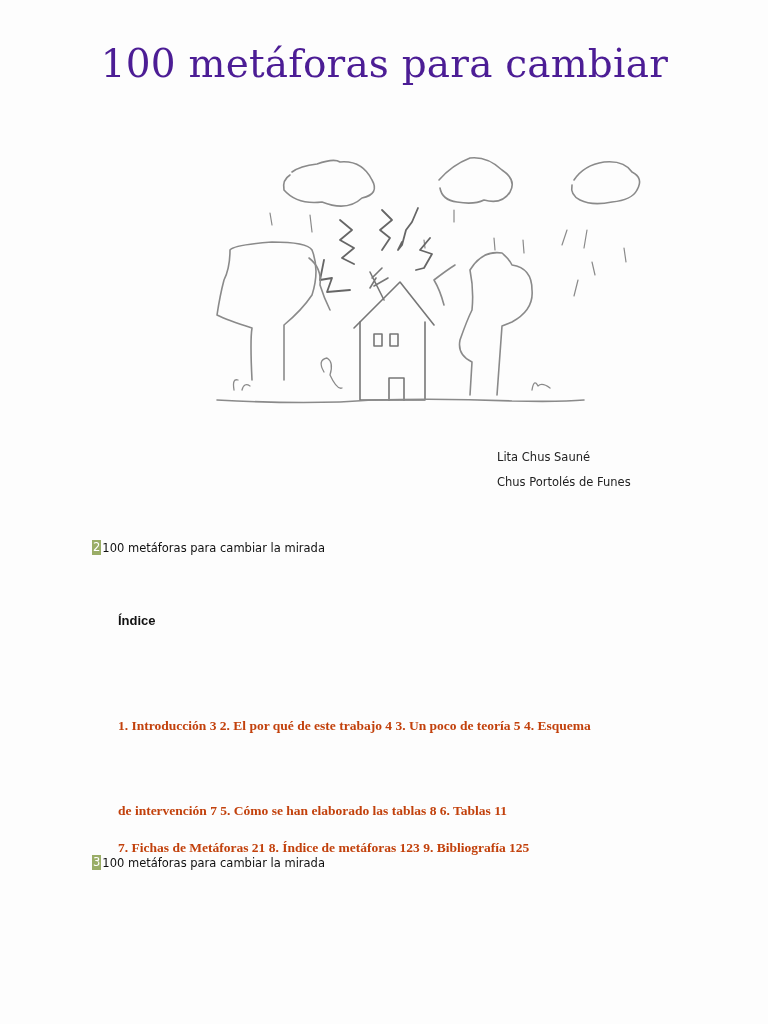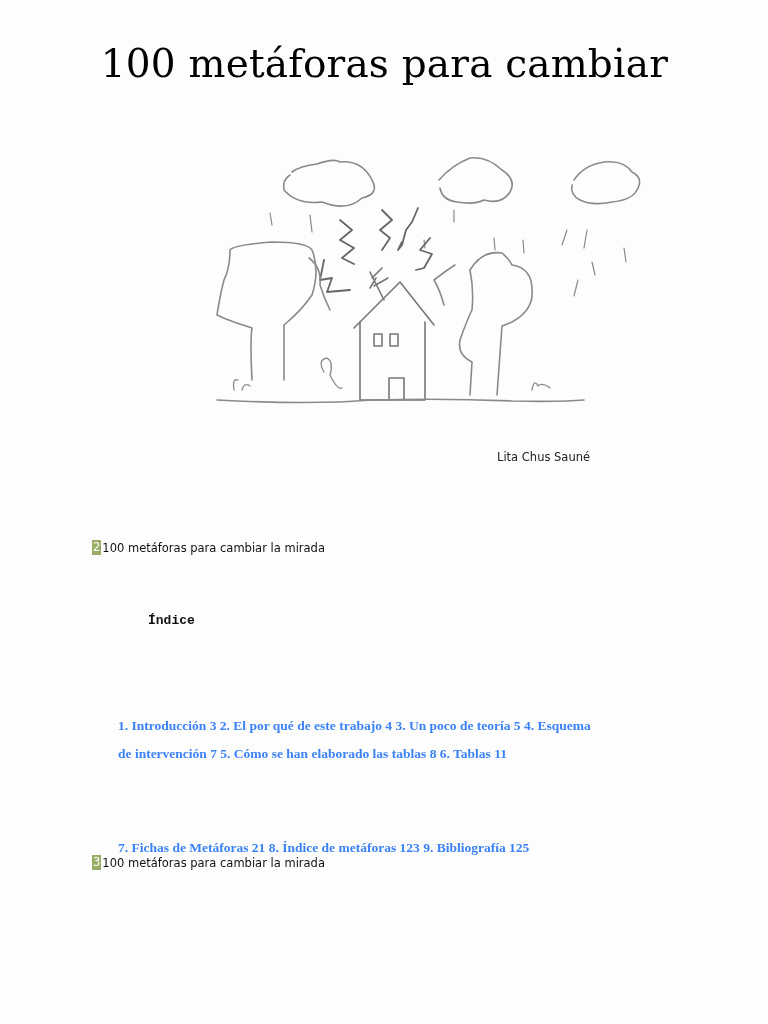--- a/index.html
+++ b/index.html
@@ -1,25 +1,25 @@
 <!DOCTYPE html>
 <html><head>
 <meta charset="utf-8">
 <style>
   html, body { margin:0; padding:0; }
   body { width:768px; height:1024px; background:#fdfdfd; position:relative; overflow:hidden; color:#111; }
   .title { position:absolute; right:100px; top:40px; width:600px; text-align:right;
-    font-family:"DejaVu Serif", serif; font-size:39px; line-height:48px; color:#000000; letter-spacing:0.2px; }
+    font-family:"DejaVu Serif", serif; font-size:39px; line-height:48px; color:#4c1d95; letter-spacing:0.2px; }
   .drawing { position:absolute; left:212px; top:150px; width:440px; height:260px; }
   .authors { position:absolute; left:497px; top:450px; font-family:"DejaVu Sans", sans-serif; font-size:11.5px; color:#222; }
   .authors div { height:25px; line-height:15px; }
   .header-line { position:absolute; left:92px; font-family:"DejaVu Sans", sans-serif; font-size:11.5px; color:#111; display:flex; align-items:center; }
   .page-badge { background:#9aad67; color:#fff; font-size:11.5px; padding:0 1px; line-height:15px; margin-right:1px; }
-  .indice { position:absolute; left:118px; top:613px; font-family:Liberation Mono, monospace; font-weight:bold; font-size:13px; color:#111;margin-left:30px; }
-  .toc { position:absolute; left:118px; font-family:"Liberation Serif", serif; font-weight:bold; font-size:13.5px; color:#3b82f6; white-space:nowrap; }
+  .indice { position:absolute; left:118px; top:613px; font-family:Liberation Sans, sans-serif; font-weight:bold; font-size:13px; color:#111; }
+  .toc { position:absolute; left:118px; font-family:"Liberation Serif", serif; font-weight:bold; font-size:13.5px; color:#c2410c; white-space:nowrap; }
 </style>
 </head>
 <body>
 
 <div class="title">
   <div>100 metáforas para cambiar</div>
 </div>
 
 <svg class="drawing" viewBox="0 0 440 260" fill="none" stroke="#8a8a8a" stroke-width="1.6" stroke-linecap="round" stroke-linejoin="round">
 
@@ -78,29 +78,30 @@
     <path d="M22 240 Q20 228 26 230 M30 240 Q32 232 38 236"></path>
     <path d="M112 222 Q105 210 115 208 Q122 212 118 225 Q125 240 130 238"></path>
     <path d="M320 240 Q322 228 326 236 Q330 232 338 238"></path>
   </g>
 
   <path d="M5 250 Q100 255 160 250 Q230 248 300 251 Q350 252 372 250"></path>
 </svg>
 
 <div class="authors">
   <div>Lita Chus Sauné</div>
+  <div>Chus Portolés de Funes</div>
 </div>
 
 <div class="header-line" style="top:540px;">
   <span class="page-badge">2</span>
   <span>100 metáforas para cambiar la mirada</span>
 </div>
 
 <div class="indice">Índice</div>
 
 <div class="toc" style="top:718px;">1. Introducción 3 2. El por qué de este trabajo  4 3. Un poco  de teoría 5 4. Esquema</div>
-<div class="toc" style="top:746px;">de intervención 7 5. Cómo se han elaborado las tablas 8 6. Tablas 11</div>
+<div class="toc" style="top:803px;">de intervención 7 5. Cómo se han elaborado las tablas 8 6. Tablas 11</div>
 <div class="toc" style="top:840px;">7. Fichas de Metáforas 21 8. Índice de metáforas 123 9. Bibliografía 125</div>
 
 <div class="header-line" style="top:855px;">
   <span class="page-badge">3</span>
   <span>100 metáforas para cambiar la mirada</span>
 </div>
 
 </body></html>

